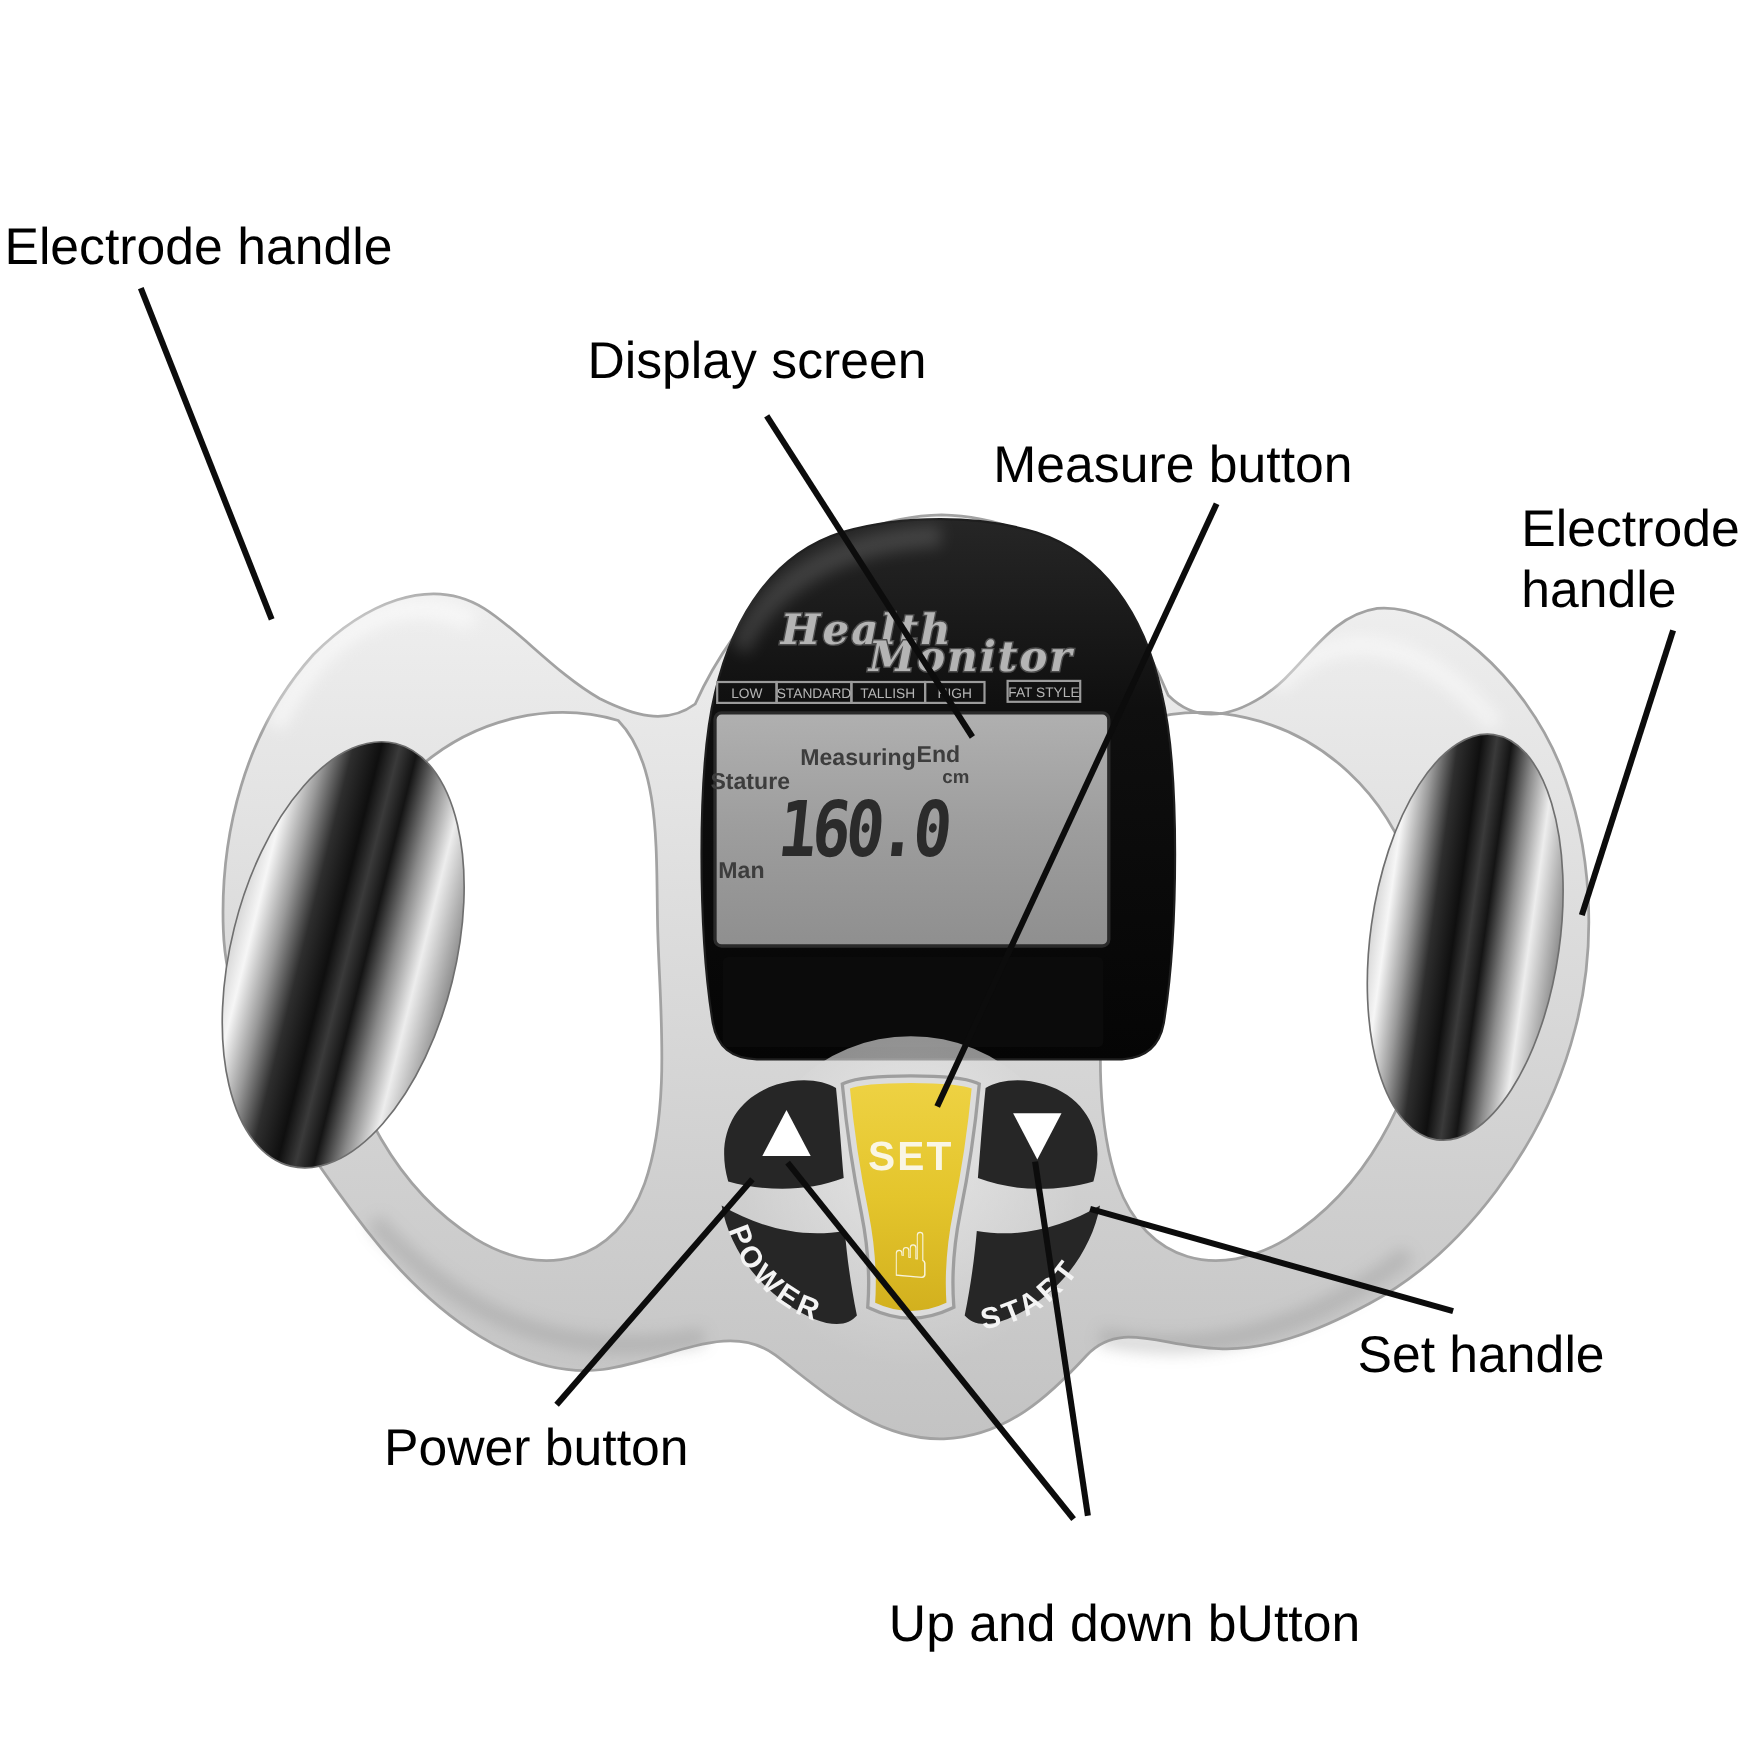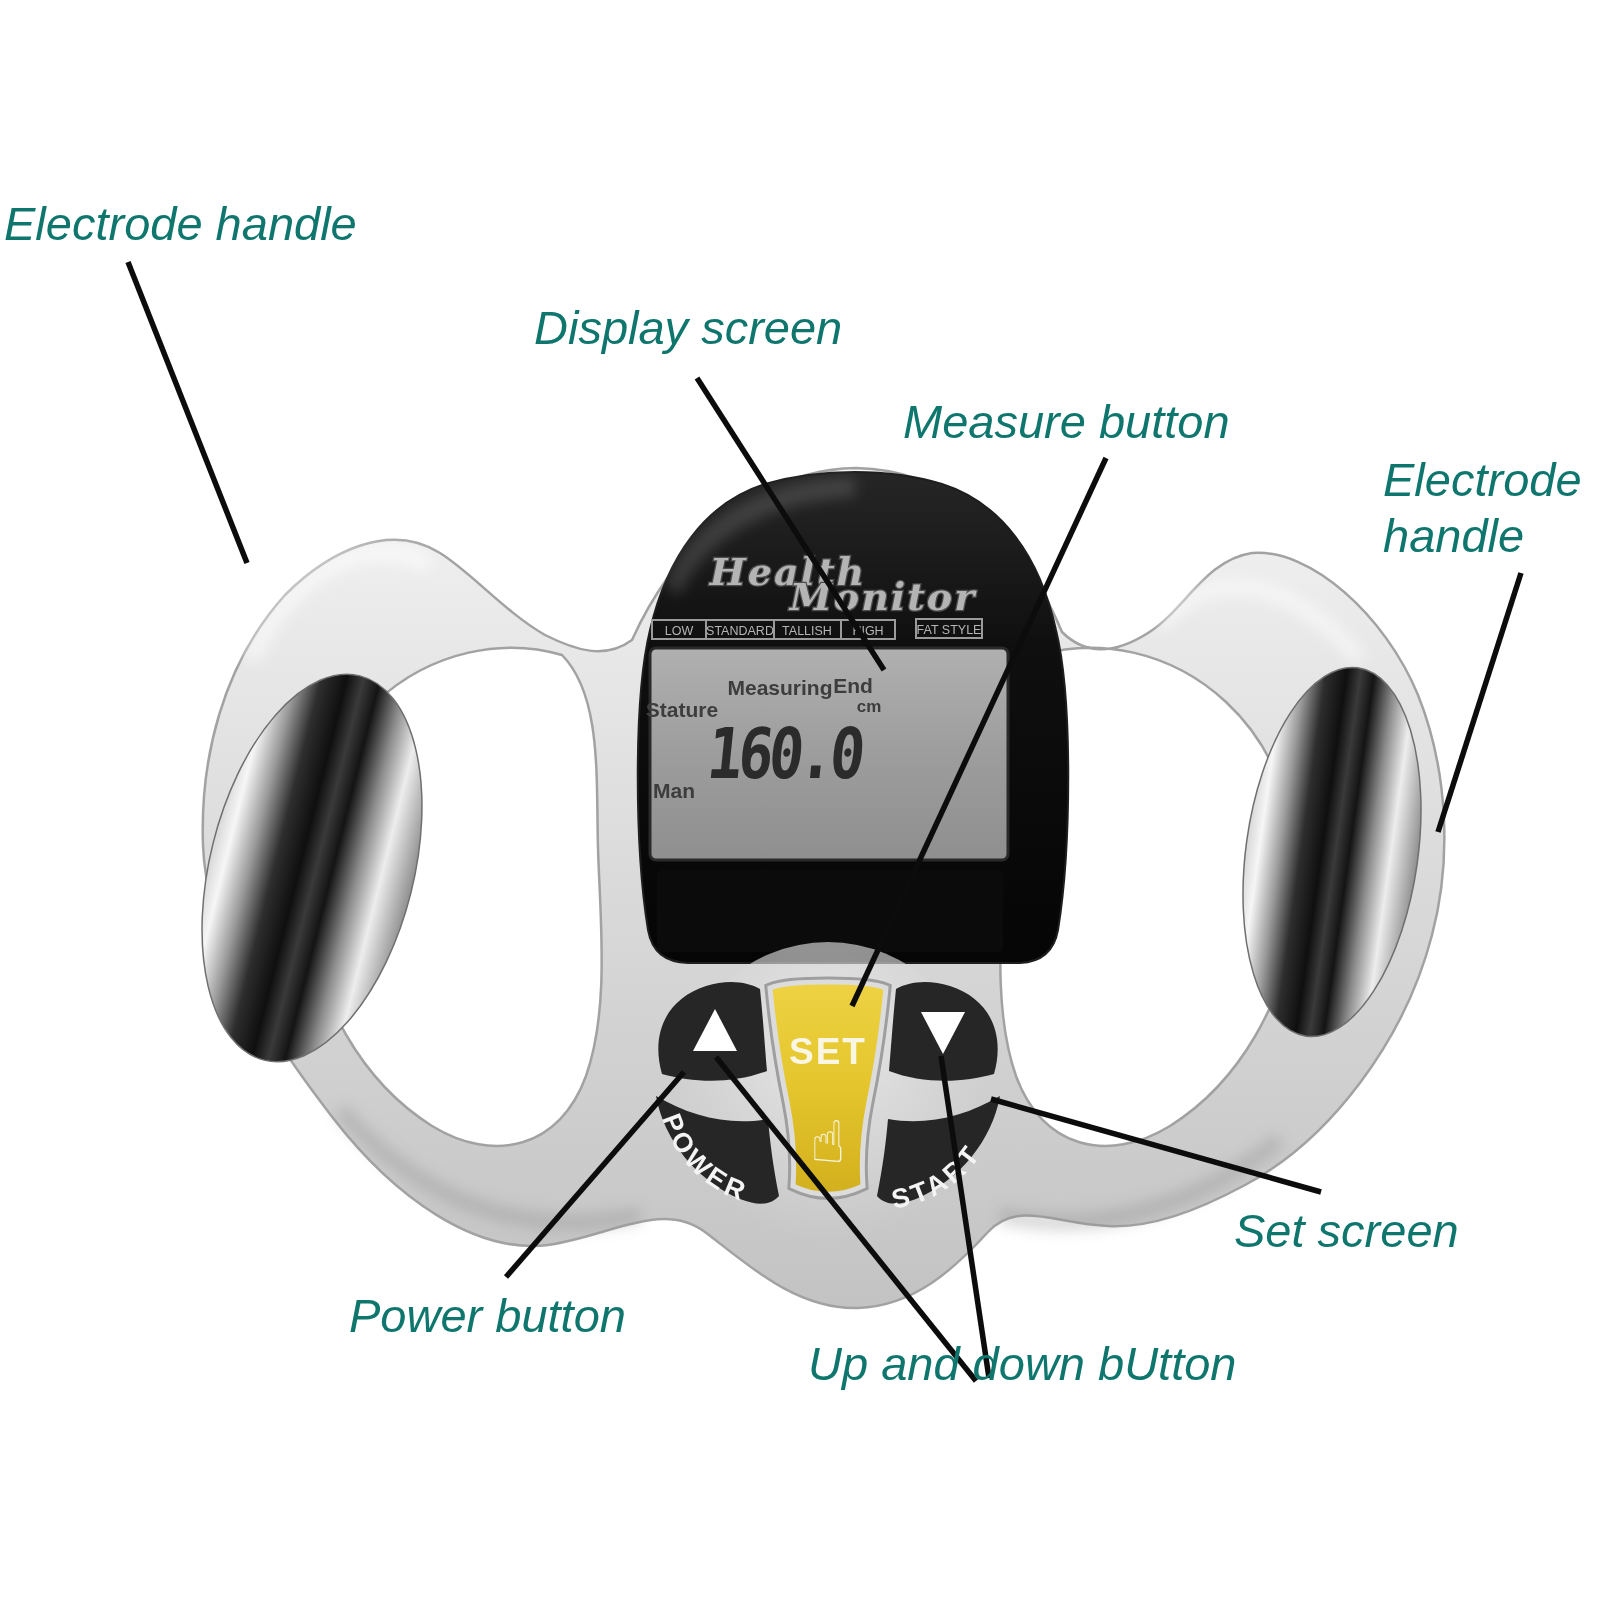--- a/index.html
+++ b/index.html
@@ -1,20 +1,20 @@
 <!DOCTYPE html>
 <html><head>
 <meta charset="utf-8">
 <style>
   html,body{margin:0;padding:0;background:#ffffff;}
   #stage{position:relative;width:1601px;height:1601px;background:#ffffff;overflow:hidden;
          font-family:"Liberation Sans",sans-serif;}
   #stage svg{position:absolute;left:0;top:0;}
-  .label{position:absolute;color:#0f766e;font-size:47px;line-height:1.2;white-space:nowrap;
-         font-family:"Liberation Sans",sans-serif;font-style:italic;}
+  .label{position:absolute;color:#000000;font-size:47px;line-height:1.2;white-space:nowrap;
+         font-family:"Liberation Sans",sans-serif;}
   .lcd-txt{font-family:"Liberation Sans",sans-serif;font-weight:bold;fill:#3d3d3d;}
   .lvl-txt{font-family:"Liberation Sans",sans-serif;fill:#b5b5b5;font-size:12.5px;}
   .brand{font-family:"DejaVu Serif",serif;font-style:italic;font-weight:bold;
          fill:#b4b4b4;stroke:#4d4d4d;stroke-width:2.6;paint-order:stroke;letter-spacing:2px;}
   .btn-txt{font-family:"Liberation Sans",sans-serif;font-weight:bold;fill:#f4f4f4;letter-spacing:4px;}
 </style>
 </head>
 <body>
 
 <div id="stage">
@@ -200,18 +200,18 @@
 
   <div class="label" style="left:534px;top:300px;">Display screen</div>
 
   <div class="label" style="left:903px;top:394px;">Measure button</div>
 
   <div class="label" style="left:1383px;top:452px;">
     <div>Electrode</div>
     <div>handle</div>
   </div>
 
-  <div class="label" style="left:1234px;top:1203px;">Set screen</div>
+  <div class="label" style="left:1234px;top:1203px;">Set handle</div>
 
   <div class="label" style="left:349px;top:1288px;">Power button</div>
 
-  <div class="label" style="left:808px;top:1336px;">Up and down bUtton</div>
+  <div class="label" style="left:808px;top:1448px;">Up and down bUtton</div>
 </div>
 
 </body></html>

